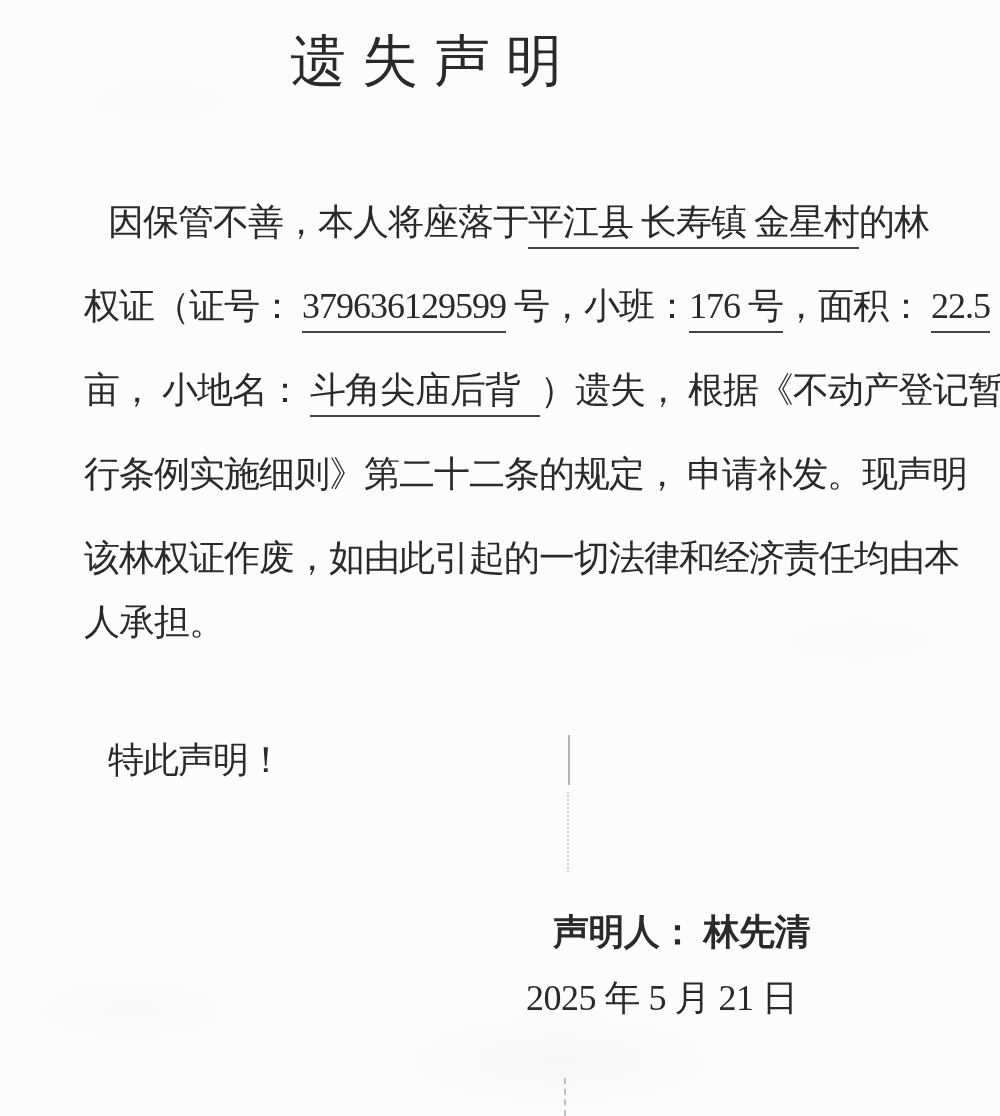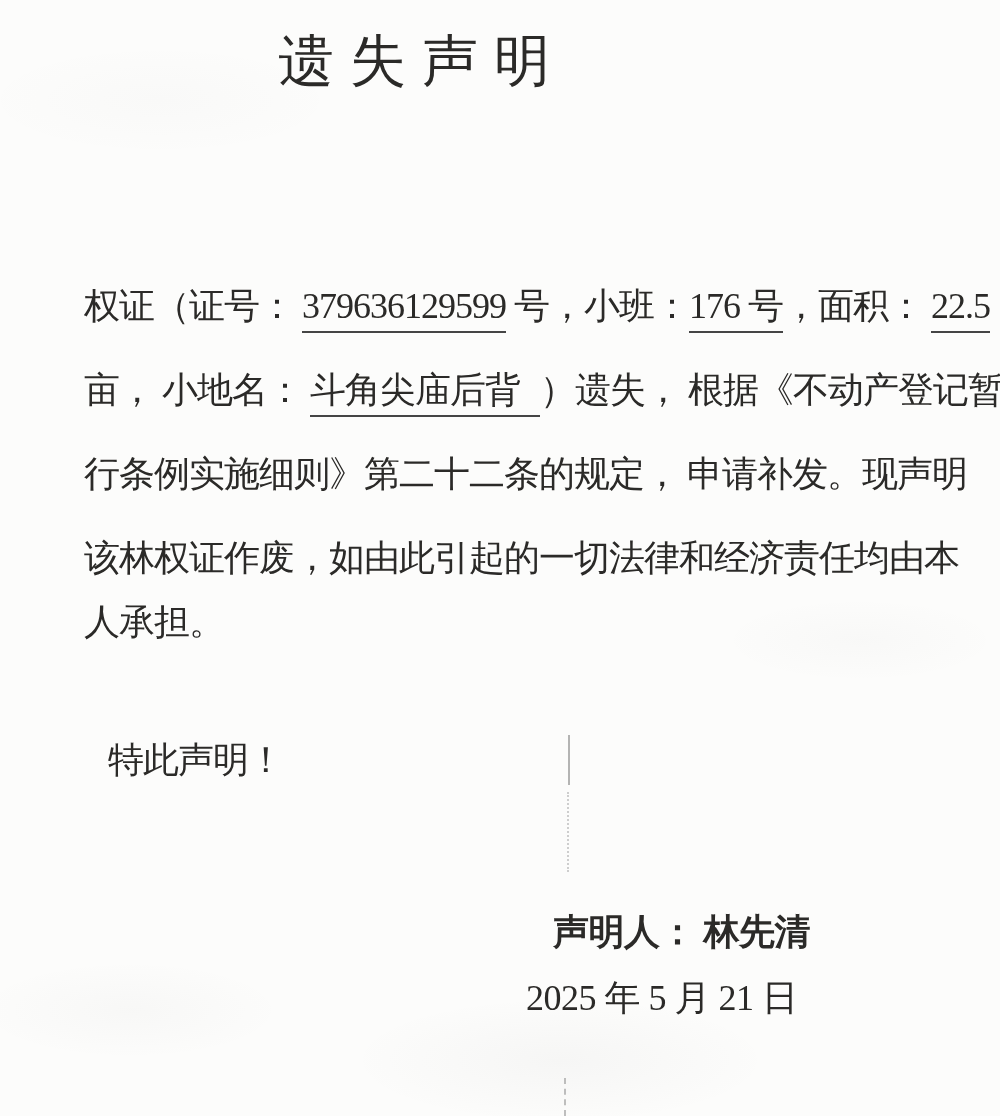--- a/index.html
+++ b/index.html
@@ -21,21 +21,21 @@
     
     background-image:
       radial-gradient(ellipse 220px 70px at 130px 1010px, rgba(60,60,60,0.025), rgba(0,0,0,0) 70%),
       radial-gradient(ellipse 300px 90px at 560px 1060px, rgba(60,60,60,0.03), rgba(0,0,0,0) 70%),
       radial-gradient(ellipse 260px 80px at 160px 100px, rgba(60,60,60,0.015), rgba(0,0,0,0) 70%),
       radial-gradient(ellipse 200px 60px at 860px 640px, rgba(60,60,60,0.02), rgba(0,0,0,0) 70%);
   }
   .doc-title {
     position: absolute;
     top: 26px;
-    left: 4px;
+    left: 16px;
     width: 836px;
     text-align: center;
     font-size: 56px;
     letter-spacing: 16px;
     line-height: 1.25;
     white-space: nowrap;
   }
   .body-line {
     position: absolute;
     left: 84px;
@@ -78,20 +78,21 @@
     left: 564px; top: 1078px; height: 38px;
   }
 </style>
 </head>
 <body>
 
 <div class="scan-page">
 
   <div class="doc-title">遗失声明</div>
 
+  <div class="body-line indent" style="top:200px;"><span>因保管不善，本人将座落于</span><span class="u">平江县 长寿镇 金星村</span><span>的林</span></div>
 
   <div class="body-line" style="top:284px;"><span>权证（证号： </span><span class="u">379636129599</span><span> 号，小班：</span><span class="u">176 号</span><span>，面积： </span><span class="u">22.5</span></div>
 
   <div class="body-line" style="top:368px;"><span>亩， 小地名： </span><span class="u u-ext">斗角尖庙后背</span><span>）遗失， 根据《不动产登记暂</span></div>
 
   <div class="body-line" style="top:452px;">行条例实施细则》第二十二条的规定， 申请补发。现声明</div>
 
   <div class="body-line" style="top:536px;">该林权证作废，如由此引起的一切法律和经济责任均由本</div>
 
   <div class="body-line" style="top:600px;">人承担。</div>

